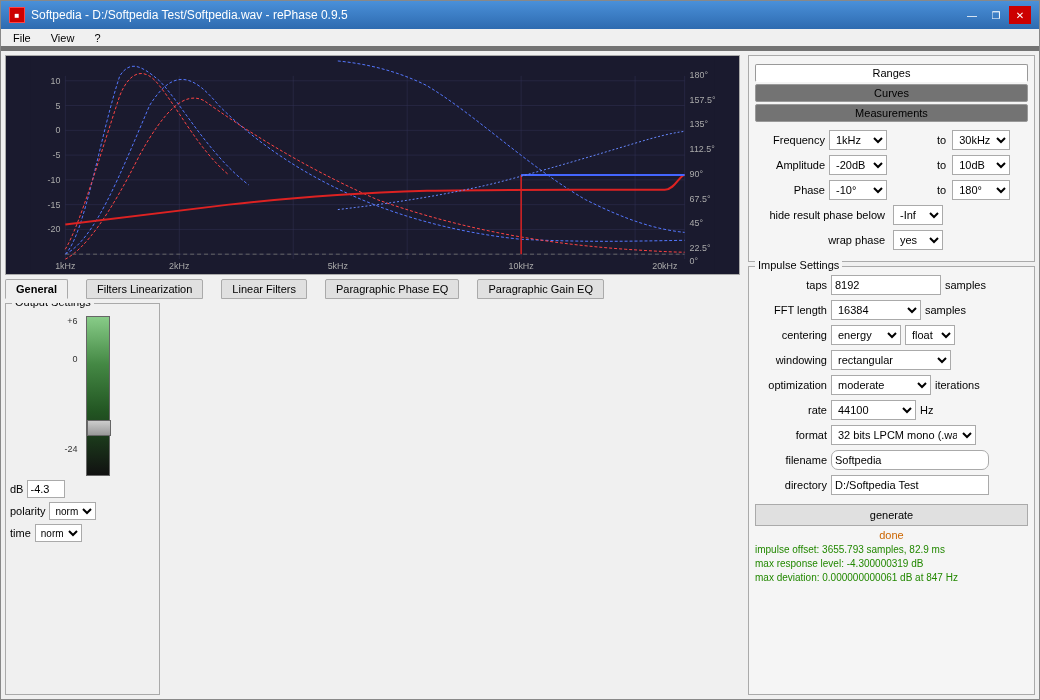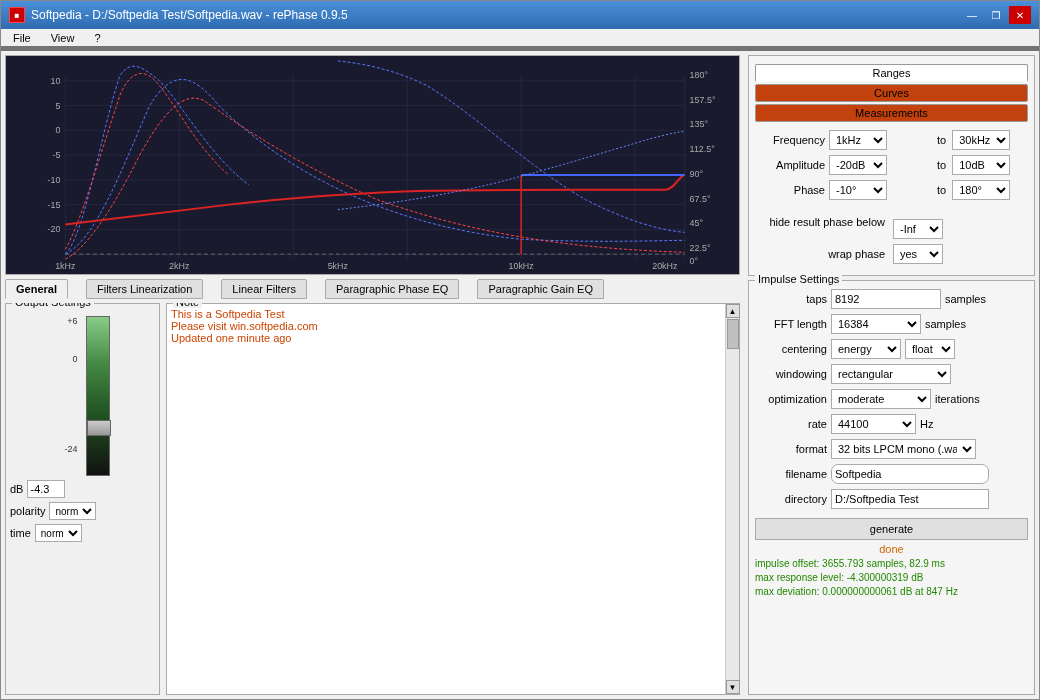--- a/index.html
+++ b/index.html
@@ -276,21 +276,21 @@
     }
     .tab-buttons {
       display: flex;
       gap: 2px;
       margin-bottom: 8px;
       flex-direction: column;
     }
     .tab-btn {
       padding: 2px 10px;
       border: 1px solid #999;
-      background: #c2410c;
+      background: #737373;
       cursor: pointer;
       font-size: 11px;
       border-radius: 2px;
     }
     .tab-btn.active {
       background: #ffffff;
       border-bottom: 1px solid white;
     }
     .range-row {
       display: flex;
@@ -528,35 +528,20 @@
             </select>
           </div>
           <div class="output-row">
             <span>time</span>
             <select class="small-select">
               <option>norm</option>
             </select>
           </div>
         </div>
 
-        <div class="note-box">
-          <span class="group-label">Note</span>
-          <div class="note-wrapper">
-            <textarea class="note-textarea" style="">This is a Softpedia Test
-Please visit win.softpedia.com
-Updated one minute ago</textarea>
-            <div class="scrollbar-v">
-              <div class="scrollbar-btn">▲</div>
-              <div class="scrollbar-track">
-                <div class="scrollbar-thumb"></div>
-              </div>
-              <div class="scrollbar-btn">▼</div>
-            </div>
-          </div>
-        </div>
       </div>
     </div>
 
     <div class="right-panel">
 
       <div class="ranges-panel">
         <div class="tab-buttons">
           <button class="tab-btn active">Ranges</button>
           <button class="tab-btn">Curves</button>
           <button class="tab-btn">Measurements</button>
@@ -590,21 +575,21 @@
             <option>-10°</option>
           </select>
           <span class="range-to">to</span>
           <select class="range-select" style="width:58px">
             <option>180°</option>
           </select>
         </div>
 
         <div class="range-row">
           <span class="range-label" style="width:130px; text-align:right;">hide result phase below</span>
-          <select class="range-select" style="width:50px; margin-left:4px;margin-top:14px;">
+          <select class="range-select" style="width:50px; margin-left:4px;">
             <option>-Inf</option>
           </select>
         </div>
 
         <div class="range-row">
           <span class="range-label" style="width:130px; text-align:right;">wrap phase</span>
           <select class="range-select" style="width:50px; margin-left:4px;">
             <option>yes</option>
           </select>
         </div>

